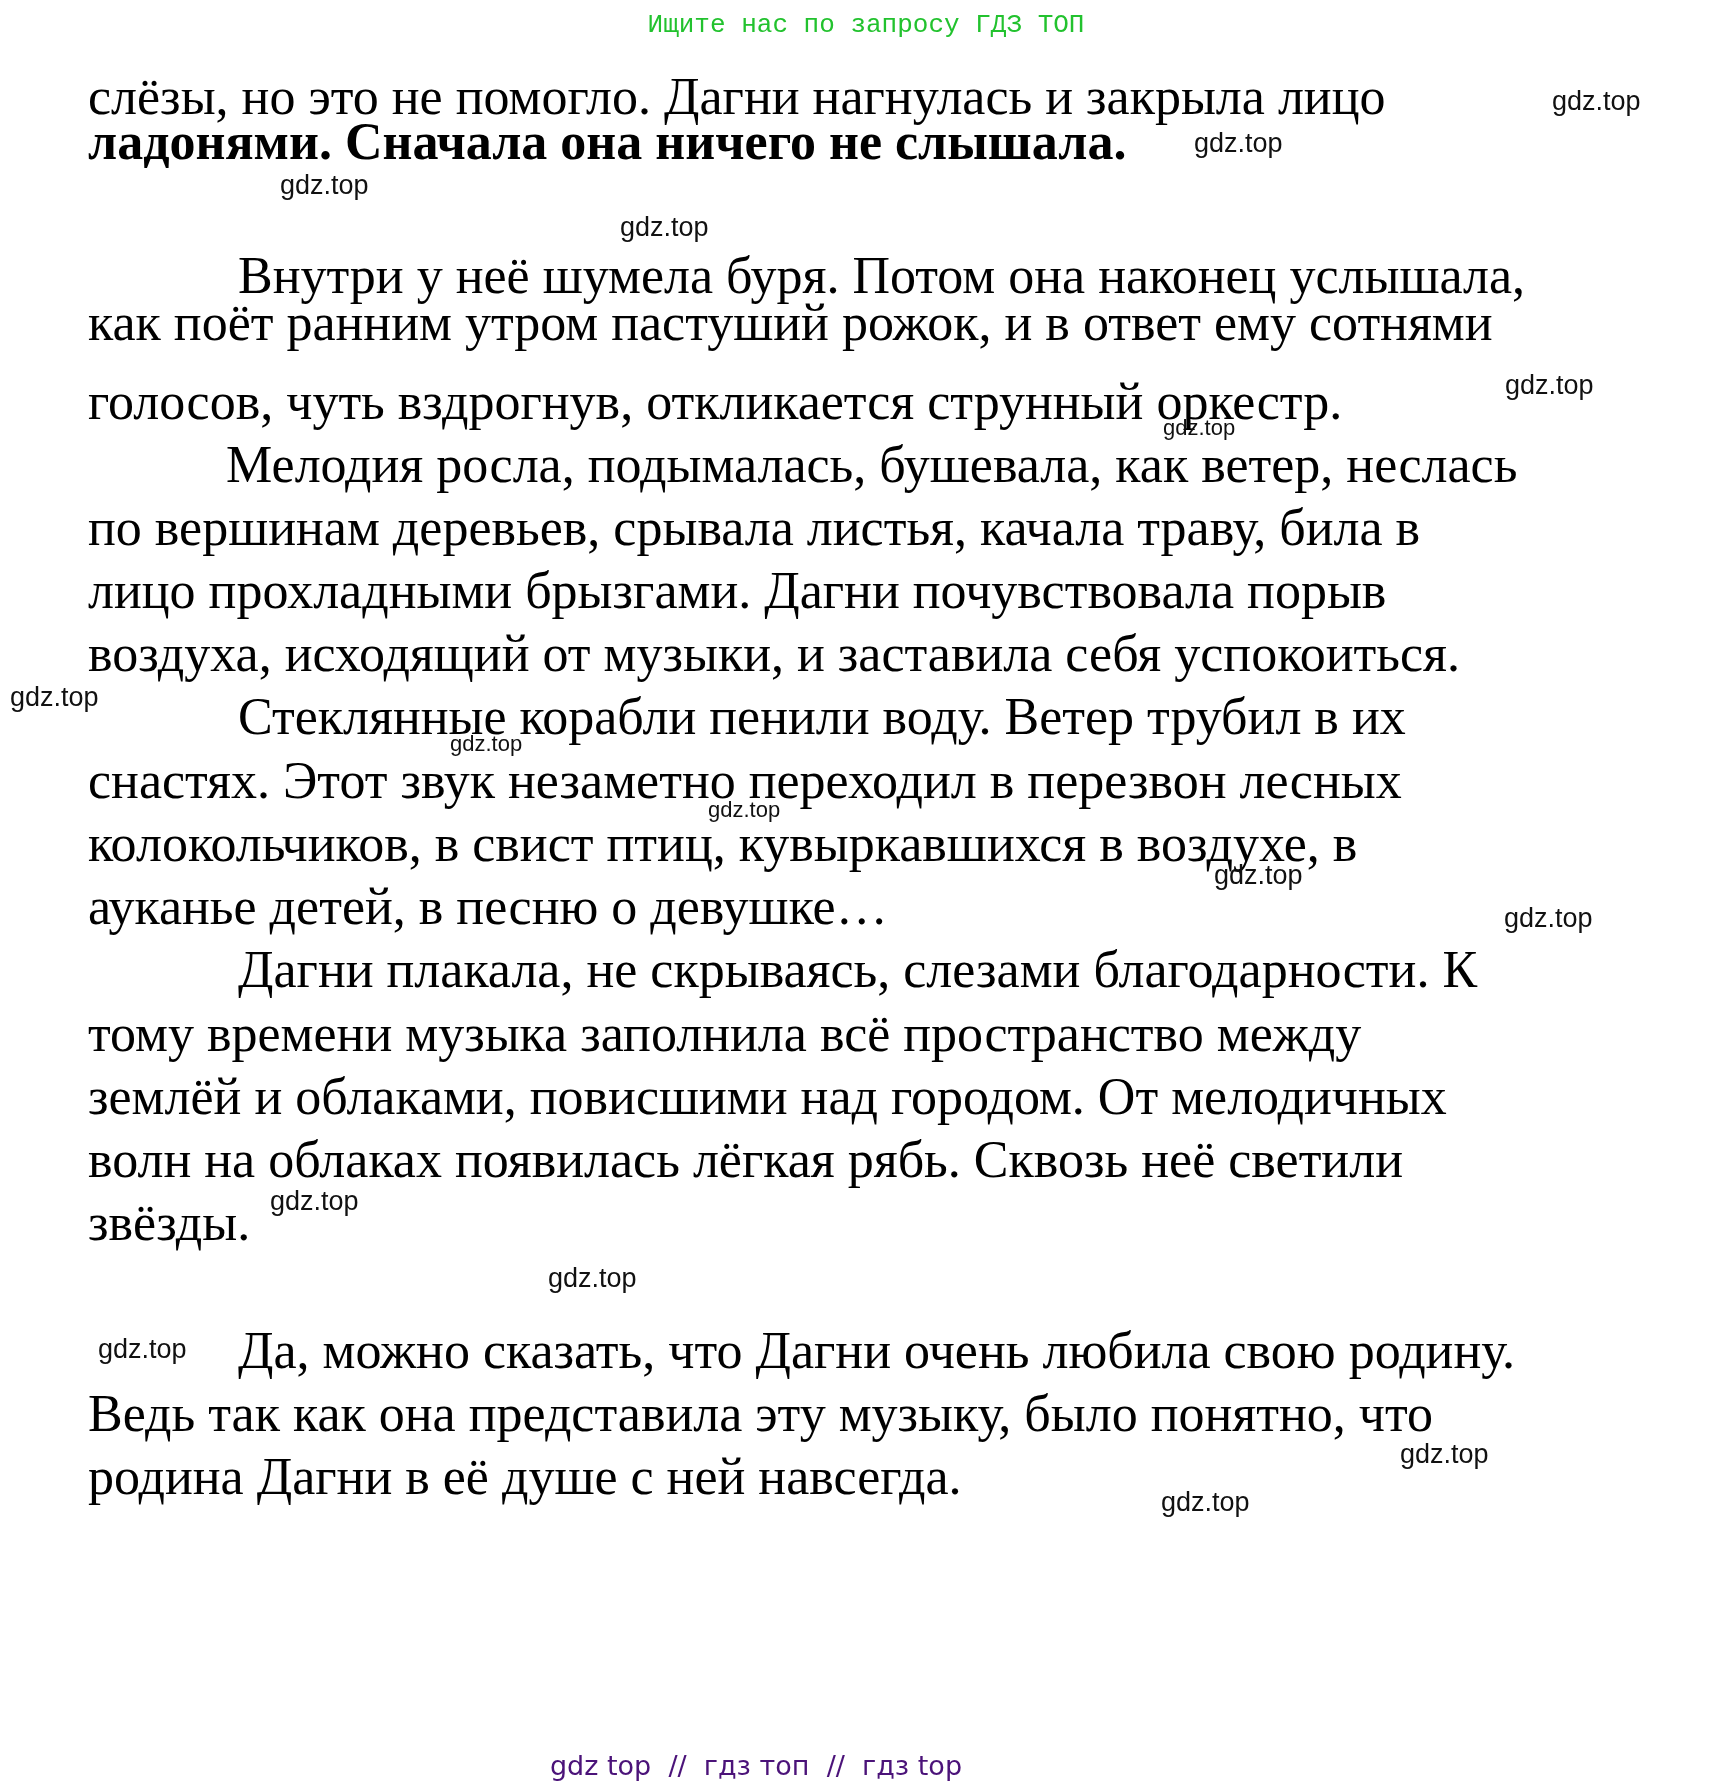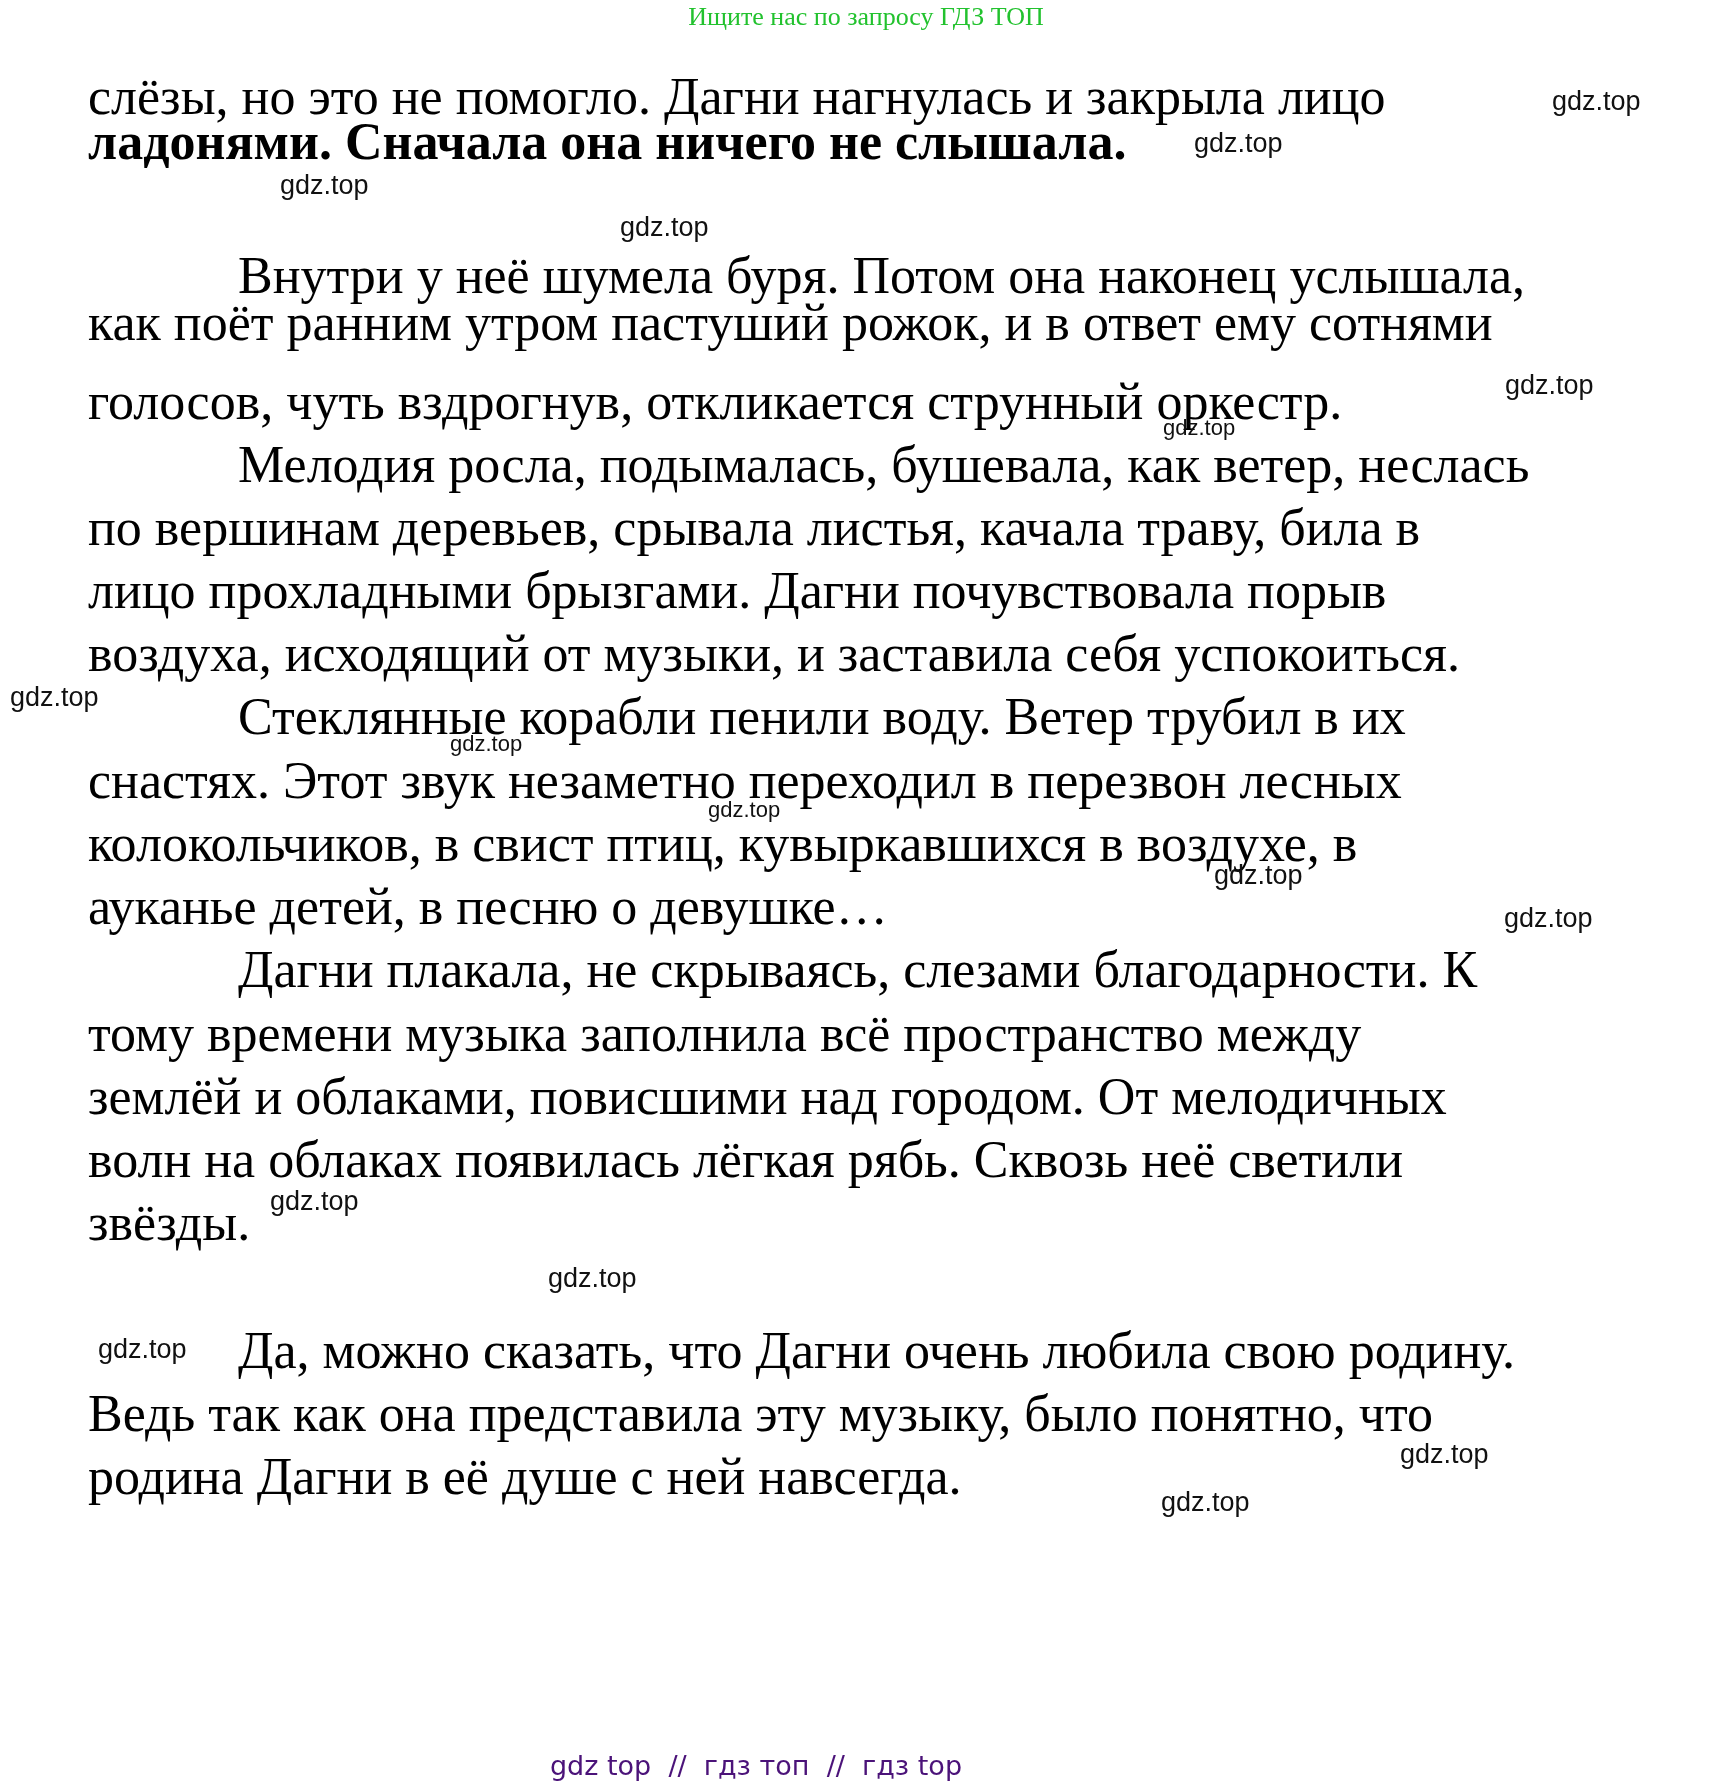--- a/index.html
+++ b/index.html
@@ -9,24 +9,24 @@
     }
     body {
       width: 1732px;
       height: 1790px;
       position: relative;
       overflow: hidden;
     }
     .header-banner {
       position: absolute;
       left: 0;
-      top: 0;
+      top: 8px;
       width: 1732px;
       text-align: center;
-      font-family: Liberation Serif, serif;
+      font-family: Liberation Mono, monospace;
       font-size: 26px;
       line-height: 34px;
       color: var(--accent-green);
     }
     .line {
       position: absolute;
       left: 88px;
       font-family: "Liberation Serif", serif;
       font-size: 52px;
       line-height: 60px;
@@ -61,21 +61,21 @@
 <div class="header-banner">Ищите нас по запросу ГДЗ ТОП</div>
 
 <div>
   <div class="line" style="top:67px;">слёзы, но это не помогло. Дагни нагнулась и закрыла лицо</div>
   <div class="line" style="top:112px;font-weight:bold;">ладонями. Сначала она ничего не слышала.</div>
 
   <div class="line" style="top:246px; left:238px;">Внутри у неё шумела буря. Потом она наконец услышала,</div>
   <div class="line" style="top:293px;">как поёт ранним утром пастуший рожок, и в ответ ему сотнями</div>
   <div class="line" style="top:372px;">голосов, чуть вздрогнув, откликается струнный оркестр.</div>
 
-  <div class="line" style="top:435px; left:238px;">Мелодия росла, подымалась, бушевала, как ветер, неслась</div>
+  <div class="line" style="top:435px; left:226px;">Мелодия росла, подымалась, бушевала, как ветер, неслась</div>
   <div class="line" style="top:498px;">по вершинам деревьев, срывала листья, качала траву, била в</div>
   <div class="line" style="top:561px;">лицо прохладными брызгами. Дагни почувствовала порыв</div>
   <div class="line" style="top:624px;">воздуха, исходящий от музыки, и заставила себя успокоиться.</div>
 
   <div class="line" style="top:687px; left:238px;">Стеклянные корабли пенили воду. Ветер трубил в их</div>
   <div class="line" style="top:751px;">снастях. Этот звук незаметно переходил в перезвон лесных</div>
   <div class="line" style="top:814px;">колокольчиков, в свист птиц, кувыркавшихся в воздухе, в</div>
   <div class="line" style="top:877px;">ауканье детей, в песню о девушке…</div>
 
   <div class="line" style="top:940px; left:238px;">Дагни плакала, не скрываясь, слезами благодарности. К</div>

